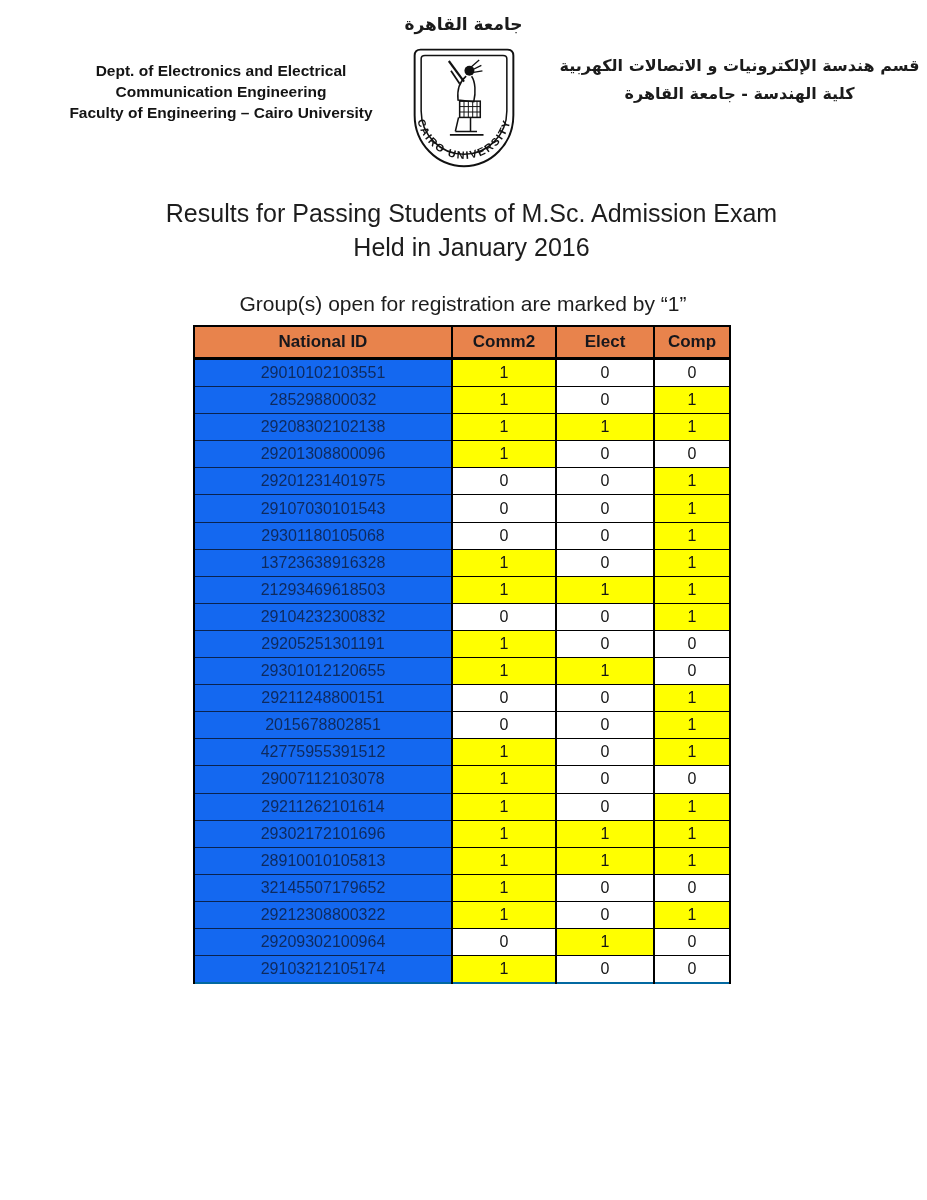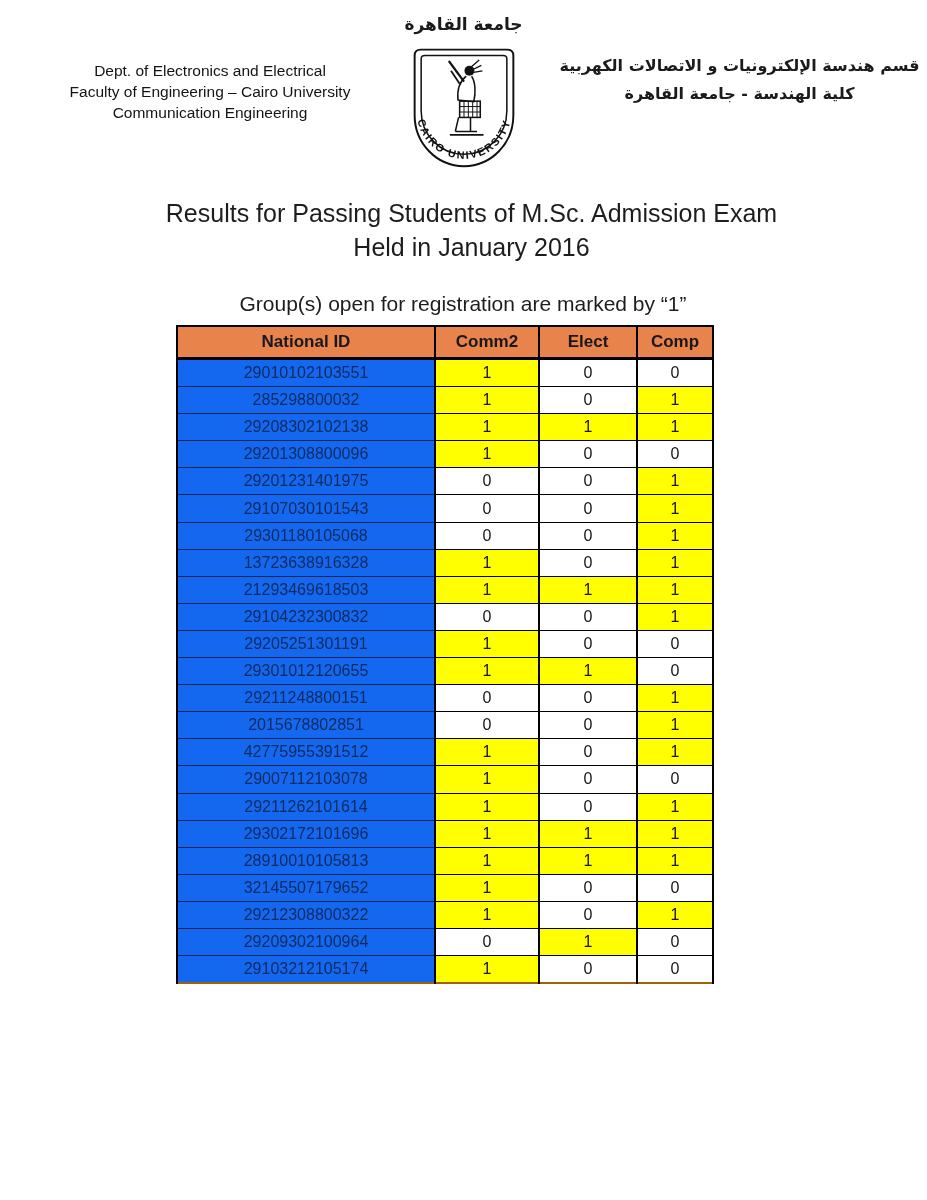--- a/index.html
+++ b/index.html
@@ -12,23 +12,23 @@
   }
 
   
   .univ-ar {
     position:absolute; top:14px; left:0; width:927px;
     text-align:center;
     font-family:"DejaVu Sans", sans-serif;
     font-size:17px; font-weight:bold; color:#1b1b1b;
   }
   .dept-en {
-    position:absolute; top:60px; left:35px; width:350px;
-    text-align:center;
-    font-size:15.5px; font-weight:normal; color:#141414;
+    position:absolute; top:60px; left:46px; width:350px;
+    text-align:center;
+    font-size:15.5px; font-weight:bold; color:#141414;
     line-height:21px;
   }
   .dept-ar {
     position:absolute; top:52px; left:552px; width:375px;
     direction:rtl;
     text-align:center;
     font-family:"DejaVu Sans", sans-serif;
     font-size:16px; font-weight:bold; color:#1b1b1b;
     line-height:28px;
   }
@@ -43,23 +43,23 @@
     margin-left:8px;
   }
   .table-caption {
     position:absolute; top:292px; left:195px; width:536px;
     text-align:center;
     font-size:21px; color:#1d1d1d;
   }
 
   
   table.results {
-    position:absolute; top:325px; left:176px;
+    position:absolute; top:325px; left:193px;
     border-collapse:collapse; table-layout:fixed;
-    border:2px solid #a16207;
+    border:2px solid #0369a1;
   }
   .results th {
     background:var(--header-bg,#E8834C);
     font-size:17px; font-weight:bold; color:#17171c;
     height:28px; text-align:center;
     border:2px solid #000; border-bottom:3px solid #000;
   }
   .results td {
     font-size:16px; height:26.1px; text-align:center;
     border-top:1px solid #000; border-bottom:1px solid #000;
@@ -76,22 +76,22 @@
 </style>
 </head>
 <body>
 
 <div class="page">
 
   <div class="univ-ar">جامعة القاهرة</div>
 
   <div class="dept-en">
     <div>Dept. of Electronics and Electrical</div>
+    <div>Communication Engineering</div>
     <div>Faculty of Engineering – Cairo University</div>
-    <div>Communication Engineering</div>
   </div>
 
   <div class="logo">
     <svg width="116" height="128" viewBox="0 0 100 118" xmlns="http://www.w3.org/2000/svg">
 
       <path d="M 10 1.5 H 90 Q 95.5 1.5 95.5 7 V 62 A 45.5 47 0 0 1 4.5 62 V 7 Q 4.5 1.5 10 1.5 Z" fill="none" stroke="#111" stroke-width="1.8"></path>
 
       <path d="M 14 7 H 86 Q 89.5 7 89.5 10 V 58 A 39.5 40 0 0 1 10.5 58 V 10 Q 10.5 7 14 7 Z" fill="none" stroke="#111" stroke-width="1.4"></path>
 
       <g stroke="#111" fill="none" stroke-width="1.4">

